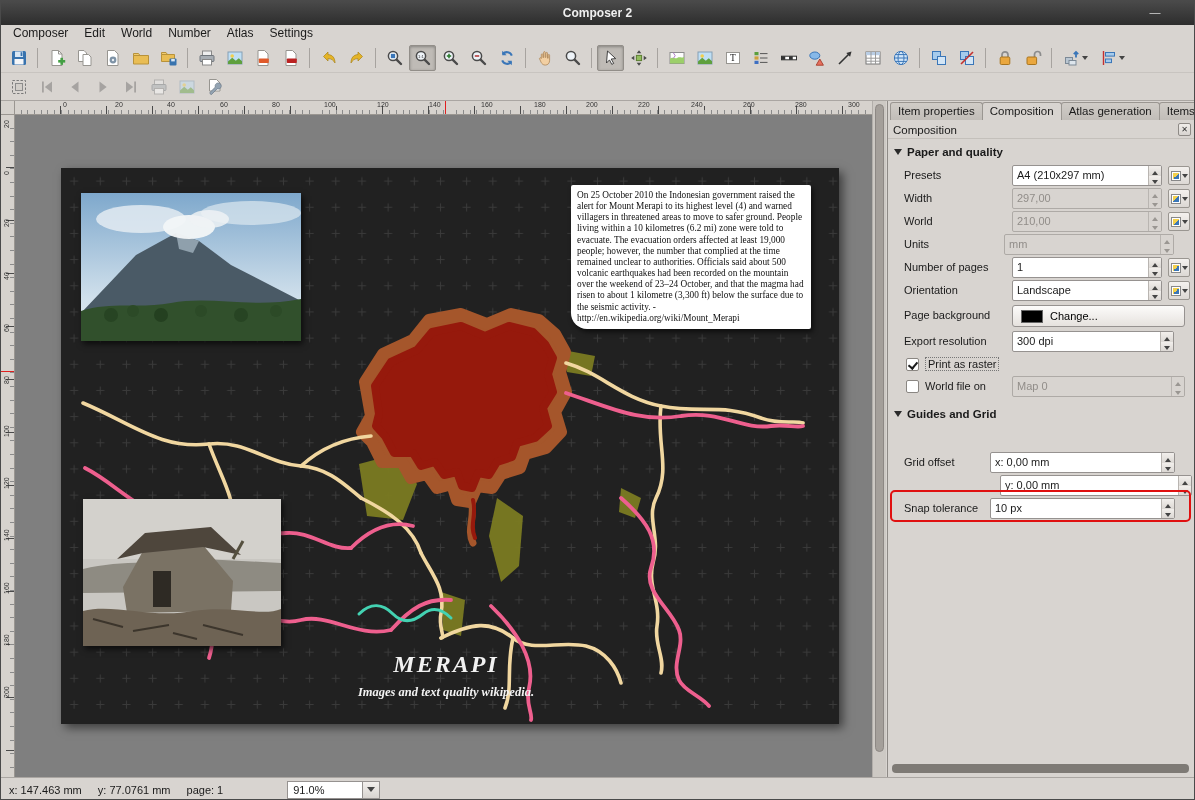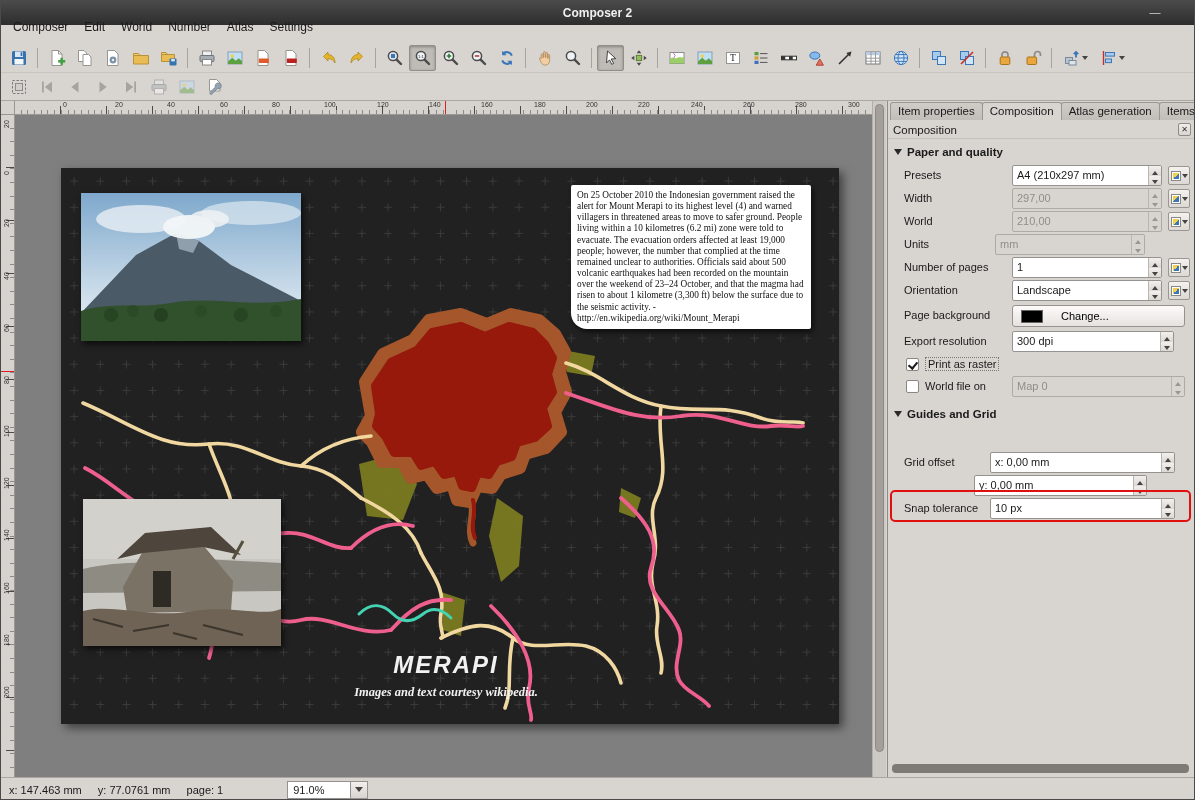--- a/index.html
+++ b/index.html
@@ -5,21 +5,21 @@
 *{margin:0;padding:0;box-sizing:border-box}
 body{font-family:"Liberation Sans","DejaVu Sans",sans-serif;background:#555}
 #app{position:relative;width:1195px;height:800px;background:#d8d4d0;overflow:hidden;font-size:12px;color:#1a1a1a;border:1px solid #4a4a4a}
 
 
 .titlebar{position:absolute;left:0;top:0;right:0;height:24px;background:linear-gradient(#4a4a4a,#2d2d2d);display:flex;align-items:center;justify-content:center}
 .titlebar .title{color:#f0f0f0;font-weight:bold;font-size:12px}
 .win-min{position:absolute;right:30px;top:4px;width:18px;height:16px;color:#d8d8d8;font-size:11px;text-align:center;line-height:14px;cursor:default}
 
 
-.menubar{position:absolute;left:0;top:24px;right:0;height:18px;display:flex;align-items:flex-end;padding:8px 4px;background:#d8d4d0}
+.menubar{position:absolute;left:0;top:24px;right:0;height:18px;display:flex;align-items:flex-start;padding:0 4px;background:#d8d4d0}
 .menu-item{padding:1px 8px;font-size:12px}
 
 
 .toolbar{position:absolute;left:0;right:0;display:flex;align-items:center;padding:0 4px;gap:1px;background:#d8d4d0}
 .t1{top:42px;height:30px;border-bottom:1px solid #c8c4c0}
 .t2{top:72px;height:28px;border-bottom:1px solid #aaa6a2}
 .tbtn{width:27px;height:26px;display:flex;align-items:center;justify-content:center;border:1px solid transparent;border-radius:2px;background:transparent}
 .tbtn svg{width:18px;height:18px;display:block}
 .tbtn.pressed{background:#bfbbb6;border:1px solid #928e89;box-shadow:inset 0 1px 3px rgba(0,0,0,.3)}
 .tbtn.dim svg{opacity:.45}
@@ -42,21 +42,21 @@
 .canvas{position:absolute;left:14px;top:114px;width:857px;height:662px;background:#7f7f7f;overflow:hidden}
 .vscroll{position:absolute;left:871px;top:100px;width:14px;height:676px;background:#cdc9c4;border-left:1px solid #b2aeaa}
 .vscroll .thumb{position:absolute;left:2px;top:3px;width:9px;height:648px;background:#a49f9a;border:1px solid #8d8884;border-radius:5px}
 
 
 .page{position:absolute;left:46px;top:53px;width:778px;height:556px;background:#212121;box-shadow:4px 4px 9px rgba(0,0,0,.5)}
 .page-art{position:absolute;left:0;top:0}
 .photo{position:absolute;box-shadow:2px 3px 6px rgba(0,0,0,.65)}
 .photo svg{display:block}
 .article-box{position:absolute;left:510px;top:17px;width:240px;background:#fff;color:#101010;font-family:"Liberation Serif","DejaVu Serif",serif;font-size:9.3px;line-height:1.2;padding:5px 6px;border-radius:2px 2px 2px 16px;box-shadow:2px 3px 5px rgba(0,0,0,.6)}
-.map-title{position:absolute;left:270px;top:483px;width:230px;text-align:center;color:#f2f2f2;font-family:Liberation Sans, sans-serif;font-style:italic;font-weight:bold;font-size:24px;letter-spacing:2px}
+.map-title{position:absolute;left:270px;top:483px;width:230px;text-align:center;color:#f2f2f2;font-family:Liberation Serif, serif;font-style:italic;font-weight:bold;font-size:24px;letter-spacing:2px}
 .map-subtitle{position:absolute;left:250px;top:517px;width:270px;text-align:center;color:#f2f2f2;font-family:"Liberation Serif","DejaVu Serif",serif;font-style:italic;font-weight:bold;font-size:12.5px}
 
 
 .panel{position:absolute;left:886px;top:100px;width:309px;height:676px;background:#d8d4d0;border-left:1px solid #8e8a86}
 .tabbar{position:absolute;left:0;top:0;right:0;height:20px;display:flex;align-items:center;padding-left:2px}
 .tab{padding:2px 7px 3px;font-size:11.5px;border:1px solid #9a9691;border-bottom:none;background:linear-gradient(#d0ccc7,#c1bdb8);margin-right:-1px;border-radius:3px 3px 0 0;white-space:nowrap}
 .tab.active{background:#d8d4d0;font-weight:normal;position:relative;z-index:2}
 .panel-titlerow{position:absolute;left:0;top:20px;right:0;height:18px;display:flex;align-items:center;justify-content:space-between;padding:0 5px;border-bottom:1px solid #c4c0bb}
 .panel-titlerow .ptitle{font-size:11.5px}
 .dock-close{width:13px;height:13px;border:1px solid #8e8a86;background:linear-gradient(#f0edea,#d8d4d0);font-size:8px;line-height:11px;text-align:center;color:#333;border-radius:2px}
@@ -73,33 +73,33 @@
 .spin .btns i.dn::after{content:"";position:absolute;left:3px;top:4px;border:3px solid transparent;border-top:4px solid #444}
 .spin.disabled{background:#d8d4d0;border-color:#aeaaa6}
 .spin.disabled .txt{color:#918d89}
 .spin.disabled .btns i{background:#d8d4d0}
 .spin.disabled .btns i.up::after{border-bottom-color:#9a9692}
 .spin.disabled .btns i.dn::after{border-top-color:#9a9692}
 .expr{position:absolute;top:1px;width:22px;height:19px;display:flex;align-items:center;justify-content:center;gap:1px;background:linear-gradient(#f4f1ee,#dcd8d4);border:1px solid #9a9691;border-radius:2px}
 .expr .glyph{width:10px;height:10px;background:#fff;border:1px solid #888;position:relative}
 .expr .glyph::after{content:"";position:absolute;inset:1px;background:linear-gradient(135deg,#f3d04c 50%,#3a76b8 50%)}
 .expr .tri{width:0;height:0;border:3px solid transparent;border-top:4px solid #444;margin-top:4px}
-.btn-bg{position:absolute;left:124px;top:0;width:173px;height:22px;display:flex;align-items:center;gap:18px;background:linear-gradient(#fcfbfa,#e6e2de);border:1px solid #969290;border-radius:3px;padding:0 8px;font-size:11px}
+.btn-bg{position:absolute;left:124px;top:0;width:173px;height:22px;display:flex;align-items:center;gap:7px;background:linear-gradient(#fcfbfa,#e6e2de);border:1px solid #969290;border-radius:3px;padding:0 8px;font-size:11px}
 .btn-bg .swatch{width:22px;height:13px;background:#000;border:1px solid #666}
 .cb{position:absolute;width:13px;height:13px;background:#fff;border:1px solid #8a8682;border-radius:2px;top:4px}
 .cb.checked::after{content:"";position:absolute;left:3px;top:1px;width:4px;height:7px;border-right:2px solid #1c1c1c;border-bottom:2px solid #1c1c1c;transform:rotate(40deg)}
 .focus-label{border:1px dotted #777;padding:0 2px}
 .red-highlight{position:absolute;left:2px;top:351px;width:301px;height:32px;border:2px solid #e01010;border-radius:5px;pointer-events:none}
 .hscroll{position:absolute;left:3px;bottom:3px;width:302px;height:11px}
 .hscroll .thumb{position:absolute;left:1px;top:1px;width:297px;height:9px;background:#7e7a75;border-radius:4px}
 
 
 .statusbar{position:absolute;left:0;top:776px;right:0;height:24px;border-top:1px solid #aaa6a2;display:flex;align-items:center;padding:0 8px;gap:16px;font-size:11px;background:#d8d4d0}
 .zoomctl{display:flex;margin-left:48px;height:18px}
-.zoomctl .zval{width:64px;background:#fff;border:1px solid #969290;font-size:11px;padding:2px 5px 0}
+.zoomctl .zval{width:76px;background:#fff;border:1px solid #969290;font-size:11px;padding:2px 5px 0}
 .zoomctl .zarrow{width:17px;background:linear-gradient(#f2efec,#d8d4d0);border:1px solid #969290;border-left:none;display:flex;align-items:center;justify-content:center}
 .zoomctl .zarrow i{width:0;height:0;border:4px solid transparent;border-top:5px solid #444;margin-top:4px}
 </style>
 </head>
 <body>
 
 <div id="app">
 
   <div class="titlebar">
     <span class="title">Composer 2</span>
@@ -544,21 +544,21 @@
           <path d="M40 88 L60 52 L120 46 L150 82 L148 112 L44 114 Z" fill="#7a7264"></path>
           <path d="M34 60 L62 34 L128 28 L158 56 L120 48 L60 54 Z" fill="#4e463c"></path>
           <rect x="70" y="72" width="18" height="36" fill="#2e2a24"></rect>
           <path d="M150 60 l10 -18" stroke="#55503f" stroke-width="3"></path>
           <path d="M0 147 L0 112 C30 104 70 120 110 112 C150 106 180 118 198 110 L198 147 Z" fill="#6e6354"></path>
           <path d="M10 120l30 8M50 132l36-6M120 126l40 10M90 134l24 6" stroke="#3c352c" stroke-width="2"></path>
         </svg>
       </div>
 
       <div class="map-title">MERAPI</div>
-      <div class="map-subtitle">Images and text courtesy wikipedia.</div>
+      <div class="map-subtitle">Images and text quality wikipedia.</div>
     </div>
   </div>
 
   <div class="vscroll">
     <div class="thumb"></div>
   </div>
 
   <div class="panel">
     <div class="tabbar">
       <span class="tab">Item properties</span>
@@ -617,21 +617,21 @@
             </span>
         </div>
         <span class="expr" style="left:280px">
             <span class="glyph"></span>
             <span class="tri"></span>
           </span>
       </div>
 
       <div class="prow" style="top:95px">
         <span class="plabel">Units</span>
-        <div class="spin disabled" style="left:107px;width:150px">
+        <div class="spin disabled" style="left:116px;width:170px">
           <span class="txt">mm</span>
           <span class="btns">
               <i class="up"></i>
               <i class="dn"></i>
             </span>
         </div>
       </div>
 
       <div class="prow" style="top:118px">
         <span class="plabel">Number of pages</span>
@@ -710,21 +710,21 @@
         <div class="spin" style="left:102px;width:185px">
           <span class="txt">x: 0,00 mm</span>
           <span class="btns">
               <i class="up"></i>
               <i class="dn"></i>
             </span>
         </div>
       </div>
 
       <div class="prow" style="top:336px">
-        <div class="spin" style="left:86px;width:173px">
+        <div class="spin" style="left:112px;width:192px">
           <span class="txt">y: 0,00 mm</span>
           <span class="btns">
               <i class="up"></i>
               <i class="dn"></i>
             </span>
         </div>
       </div>
 
       <div class="prow" style="top:359px">
         <span class="plabel">Snap tolerance</span>

